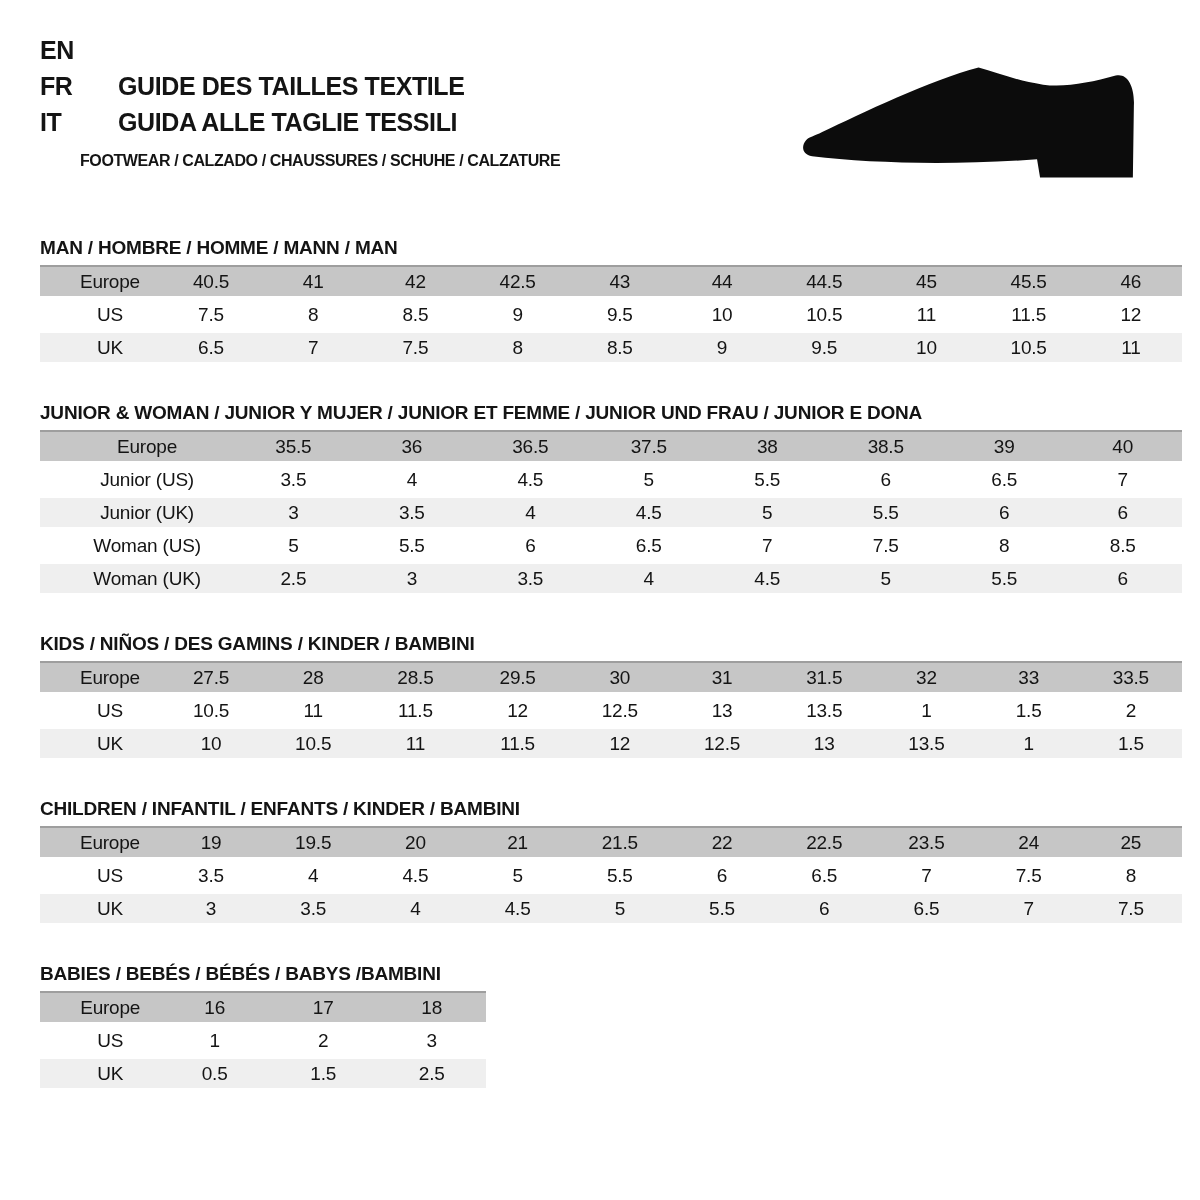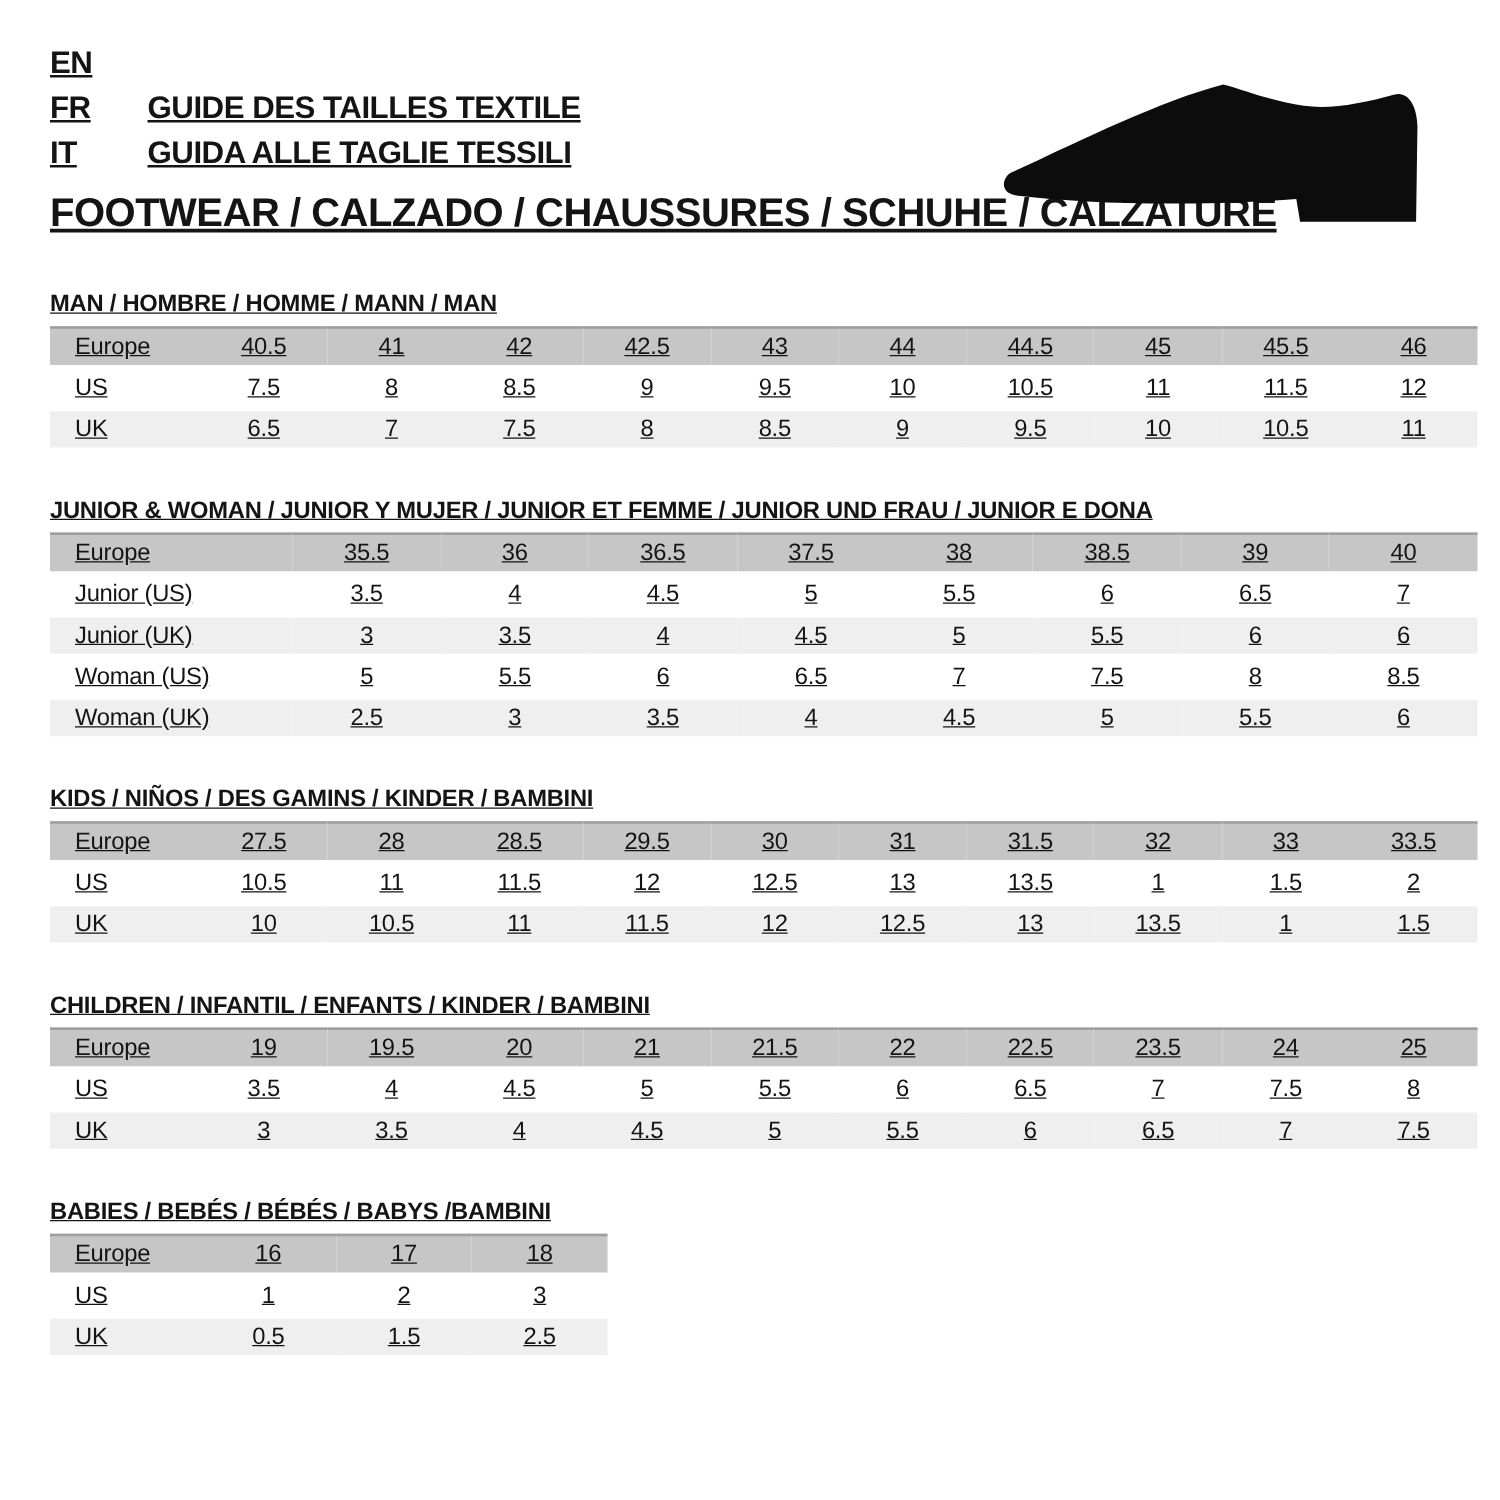--- a/index.html
+++ b/index.html
@@ -10,50 +10,50 @@
     color: var(--text, #141414);
   }
   .page {
     position: relative;
     width: 1200px;
     height: 1200px;
     box-sizing: border-box;
     padding: 28px 18px 0 40px;
     overflow: hidden;
     background: var(--page-bg, #ffffff);
-    text-decoration: underline;
   }
   
   .lang-list { margin-top: 4px; }
   .lang-row {
     display: flex;
     align-items: baseline;
     font-weight: bold;
     font-size: 25px;
     line-height: 36px;
     letter-spacing: -0.4px;
   }
   .lang-code { width: 78px; flex: 0 0 78px; }
   .lang-label { white-space: nowrap; }
   .category-line {
     margin-top: 12px;
     font-weight: bold;
-    font-size: 32px;
+    font-size: 16px;
     letter-spacing: -0.4px;
     white-space: nowrap;
+    margin-left: 40px;
   }
   .shoe {
     position: absolute;
     top: 64px;
     left: 800px;
     width: 348px;
     height: 122px;
   }
   
-  .sections { margin-top: 44px; }
+  .sections { margin-top: 67px; }
   .size-section { margin-bottom: 36px; }
   .section-title {
     margin: 0 0 2px 0;
     font-size: 19px;
     font-weight: bold;
     letter-spacing: -0.2px;
     white-space: nowrap;
   }
   table.size-table {
     border-collapse: separate;
@@ -65,21 +65,21 @@
   .size-table th, .size-table td {
     height: 29px;
     padding: 0;
     font-size: 19px;
     font-weight: normal;
     letter-spacing: -0.2px;
     text-align: center;
     vertical-align: middle;
   }
   .size-table th:first-child, .size-table td:first-child {
-    text-align: left;
+    text-align: center;
     padding-left: 20px;
   }
   .size-table thead th {
     background: var(--header-row-bg, #c6c6c6);
     border-top: 2px solid var(--header-row-border, #9e9e9e);
   }
   .size-table tbody tr:nth-child(even) td {
     background: var(--alt-row-bg, #efefef);
   }
 </style>

